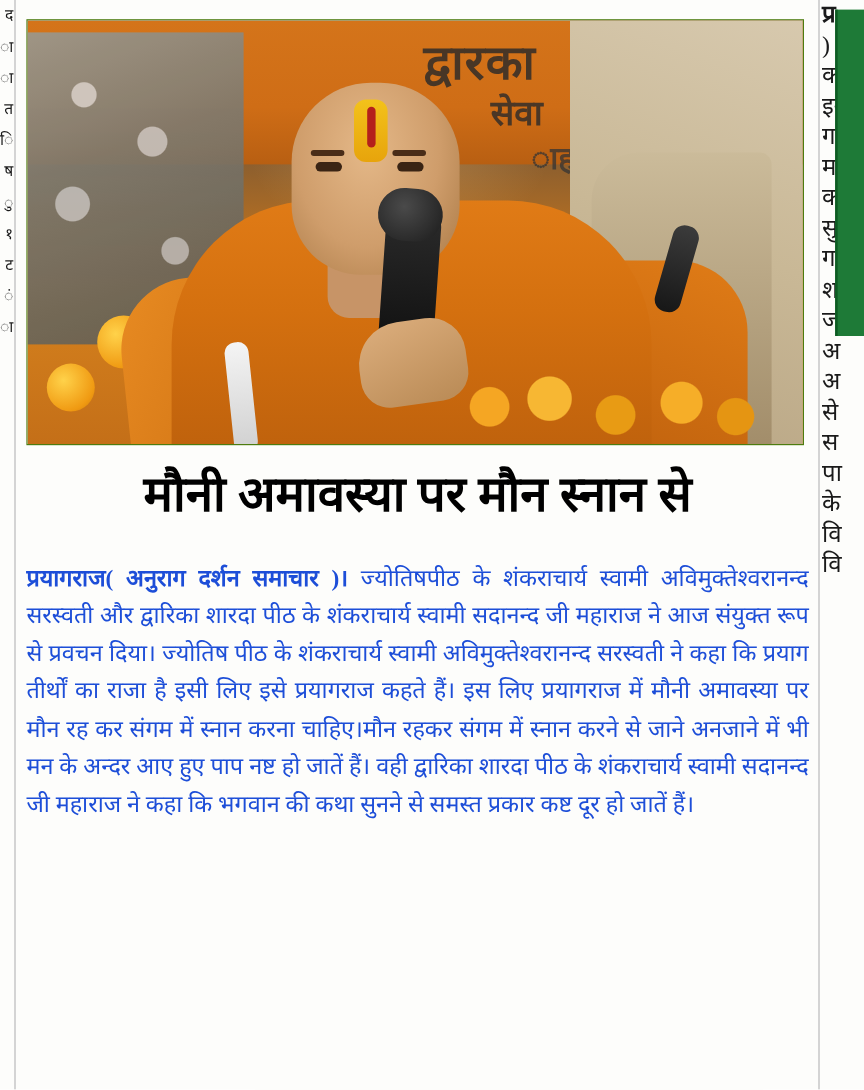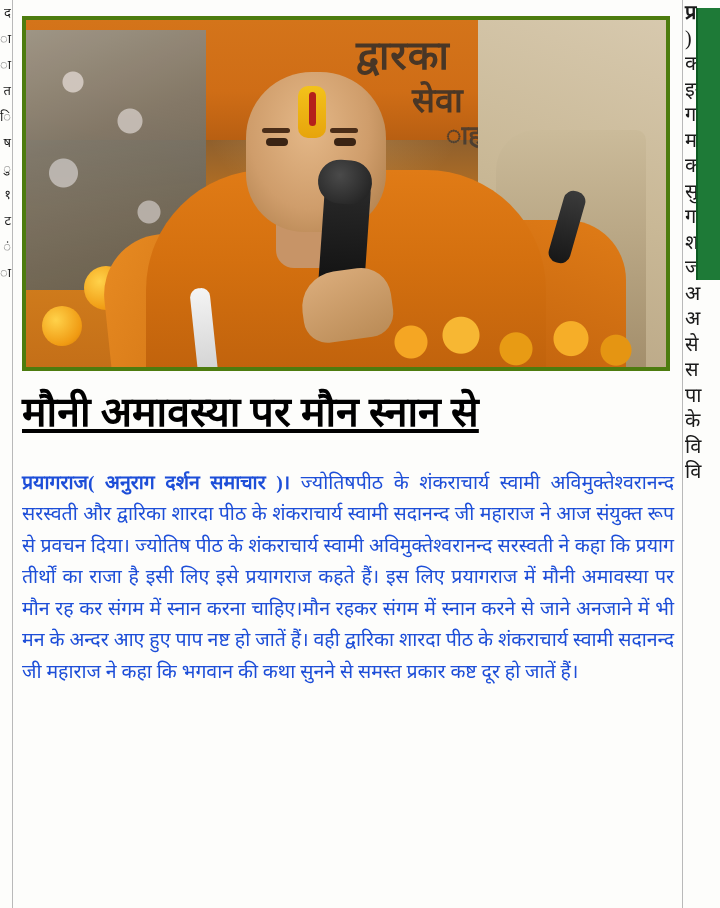--- a/index.html
+++ b/index.html
@@ -91,21 +91,21 @@
     top: 16px;
     width: 652px;
   }
 
   
   .photo-wrap {
     position: relative;
     width: 648px;
     height: 355px;
     overflow: hidden;
-    border: 4px solid #4d7c0f;
+    border: 1px solid #4d7c0f;
     box-sizing: border-box;
   }
   .photo {
     position: absolute;
     inset: 0;
     background:
       radial-gradient(ellipse 180px 120px at 48% 30%, rgba(255,215,150,0.25), rgba(0,0,0,0) 70%),
       linear-gradient(180deg, #6c4a2a 0%, #7a5630 18%, #8d5f2e 34%, #c0741f 55%, #d07c1c 75%, #c46f18 100%);
     overflow: hidden;
   }
@@ -127,21 +127,21 @@
     color: #2a2a2a;
     opacity: 0.82;
     letter-spacing: 1px;
     font-family: "Liberation Serif", serif;
     white-space: nowrap;
   }
   .banner-text2 {
     position: absolute;
     top: 56px;
     left: 386px;
-    font-size: 34px;
+    font-size: 29px;
     font-weight: 700;
     color: #2a2a2a;
     opacity: 0.8;
     white-space: nowrap;
   }
   .banner-text3 {
     position: absolute;
     top: 96px;
     left: 420px;
     font-size: 26px;
@@ -336,28 +336,27 @@
       radial-gradient(circle at 10% 50%, #f5a623 0 16px, rgba(0,0,0,0) 17px),
       radial-gradient(circle at 30% 40%, #f7b733 0 18px, rgba(0,0,0,0) 19px),
       radial-gradient(circle at 52% 60%, #e89b14 0 16px, rgba(0,0,0,0) 17px),
       radial-gradient(circle at 74% 45%, #f6ae28 0 17px, rgba(0,0,0,0) 18px),
       radial-gradient(circle at 92% 62%, #e59512 0 15px, rgba(0,0,0,0) 16px);
   }
 
   
   .headline {
     margin-top: 14px;
-    text-align: left;
+    text-align: center;
     color: #000;
     font-weight: 700;
     font-size: 41px;
     line-height: 1.32;
     letter-spacing: 0px;
     font-family: "Liberation Serif", serif;
-    text-decoration: underline;
   }
   .headline .line {
     display: block;
     white-space: nowrap;
   }
 
   
   .body-text {
     margin-top: 16px;
     font-size: 19.5px;

